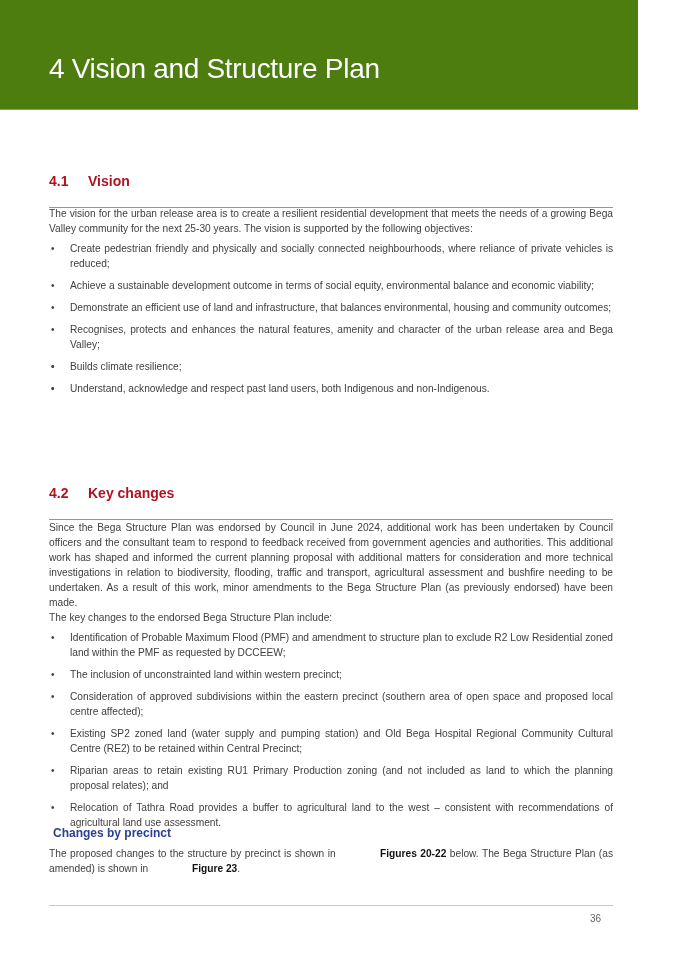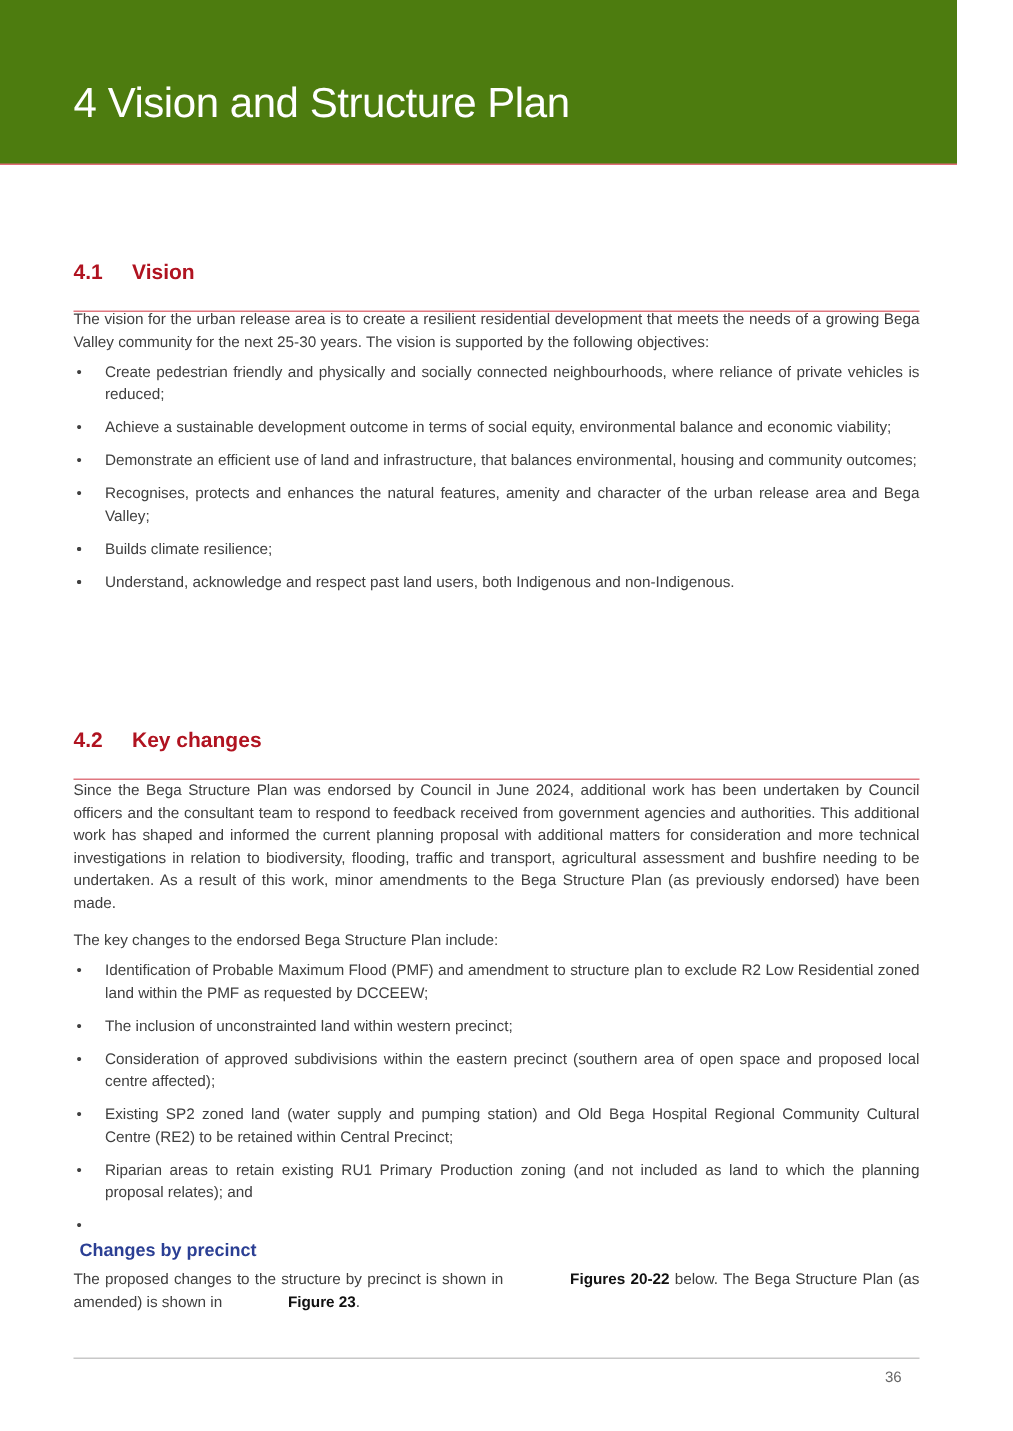--- a/index.html
+++ b/index.html
@@ -76,28 +76,28 @@
       <li><span class="dot">•</span><span>Understand, acknowledge and respect past land users, both Indigenous and non-Indigenous.</span></li>
     </ul>
   </div>
 
   <h2 class="h2" style="top:485px;">
     <span class="num">4.2</span><span>Key changes</span>
   </h2>
 
   <div class="block" style="top:520px;">
     <p class="body">Since the Bega Structure Plan was endorsed by Council in June 2024, additional work has been undertaken by Council officers and the consultant team to respond to feedback received from government agencies and authorities. This additional work has shaped and informed the current planning proposal with additional matters for consideration and more technical investigations in relation to biodiversity, flooding, traffic and transport, agricultural assessment and bushfire needing to be undertaken. As a result of this work, minor amendments to the Bega Structure Plan (as previously endorsed) have been made.</p>
-    <p class="body" style="margin-top:10px;">The key changes to the endorsed Bega Structure Plan include:</p>
+    <p class="body" style="margin-top:0;">The key changes to the endorsed Bega Structure Plan include:</p>
     <ul class="bullets">
       <li><span class="dot">•</span><span>Identification of Probable Maximum Flood (PMF) and amendment to structure plan to exclude R2 Low Residential zoned land within the PMF as requested by DCCEEW;</span></li>
       <li><span class="dot">•</span><span>The inclusion of unconstrainted land within western precinct;</span></li>
       <li><span class="dot">•</span><span>Consideration of approved subdivisions within the eastern precinct (southern area of open space and proposed local centre affected);</span></li>
       <li><span class="dot">•</span><span>Existing SP2 zoned land (water supply and pumping station) and Old Bega Hospital Regional Community Cultural Centre (RE2) to be retained within Central Precinct;</span></li>
       <li><span class="dot">•</span><span>Riparian areas to retain existing RU1 Primary Production zoning (and not included as land to which the planning proposal relates); and</span></li>
-      <li><span class="dot">•</span></li>
+      <li><span class="dot">•</span><span>Relocation of Tathra Road provides a buffer to agricultural land to the west – consistent with recommendations of agricultural land use assessment.</span></li>
     </ul>
   </div>
 
   <h3 class="h3" style="top:822px;">Changes by precinct</h3>
 
   <div class="block" style="top:846px;">
     <p class="body"><span>The proposed changes to the structure by precinct is shown in </span><b class="fig">Figures 20-22</b><span> below. The Bega Structure Plan (as amended) is shown in </span><b class="fig">Figure 23</b><span>.</span></p>
   </div>
 </div>
 

